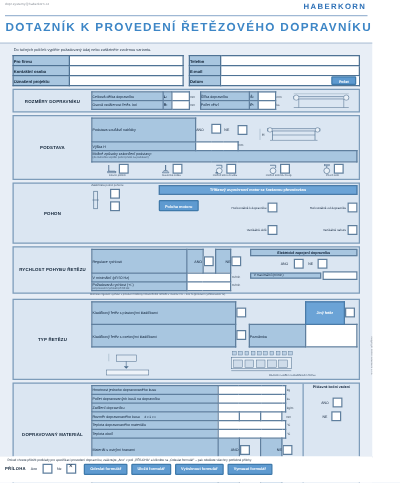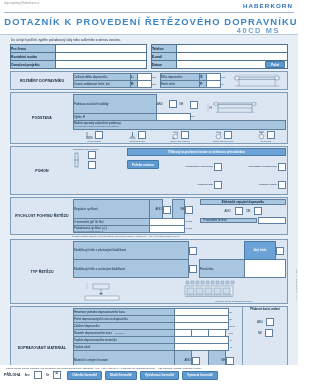--- a/index.html
+++ b/index.html
@@ -139,21 +139,20 @@
 
 <div class="page">
 
   <div class="topbar">
     <div class="mailto">dopr.systemy@haberkorn.cz</div>
     <div class="logo">HABERKORN</div>
   </div>
   <div class="rule"></div>
   <div class="titlewrap">
     <div class="title">DOTAZNÍK K PROVEDENÍ ŘETĚZOVÉHO DOPRAVNÍKU</div>
-    <div class="subtitle">40CD MS</div>
   </div>
 
   <div class="body">
   <div class="inner">
 
     <div class="note">Do tučných políček vyplňte požadovaný údaj nebo zaškrtněte zvolenou variantu.</div>
 
     <table class="contact">
       <tbody>
             <tr>

